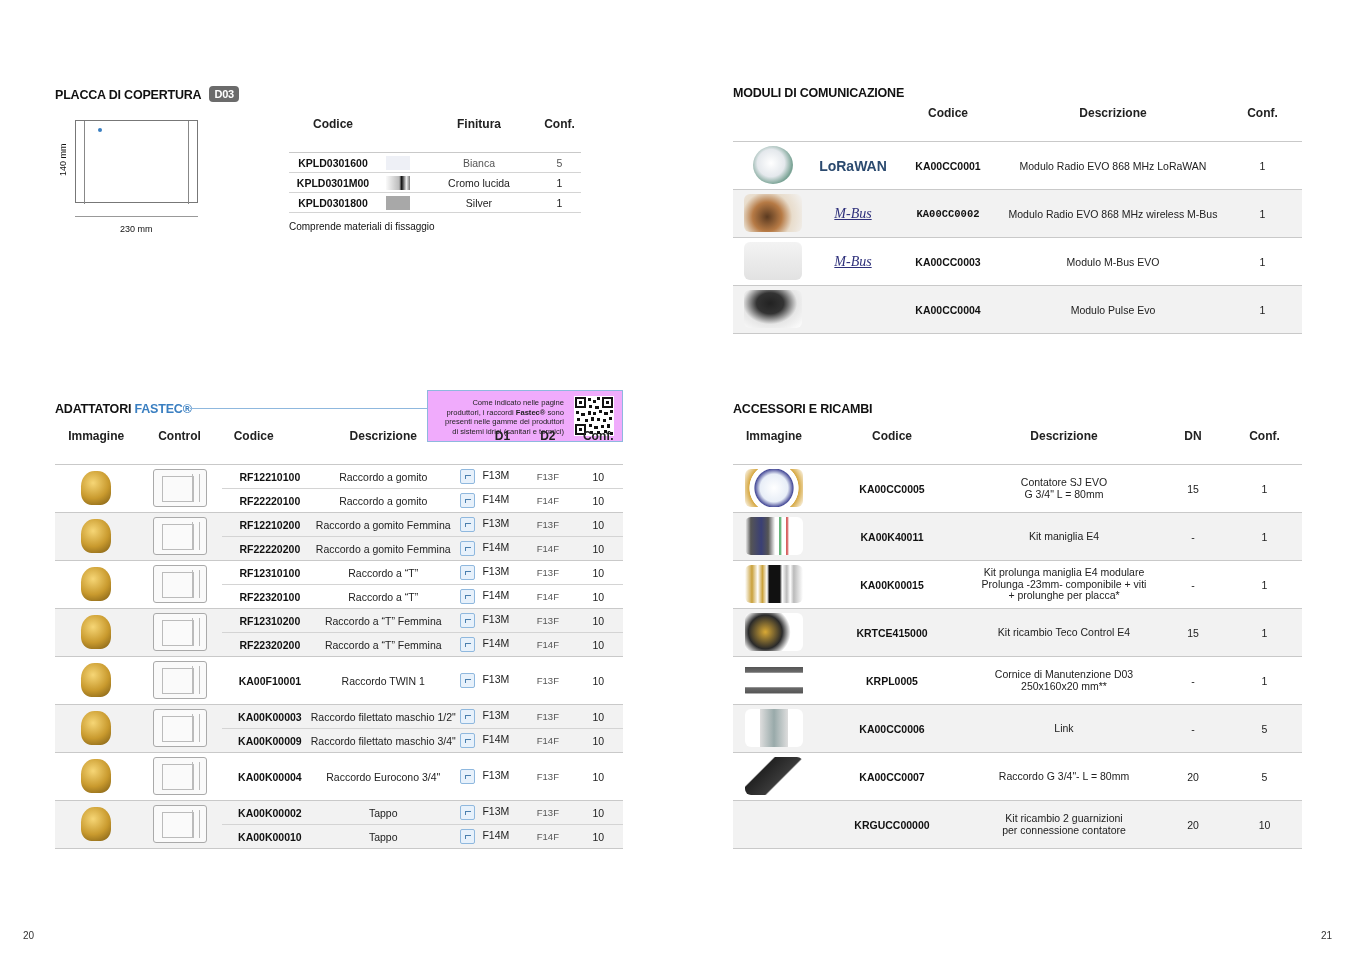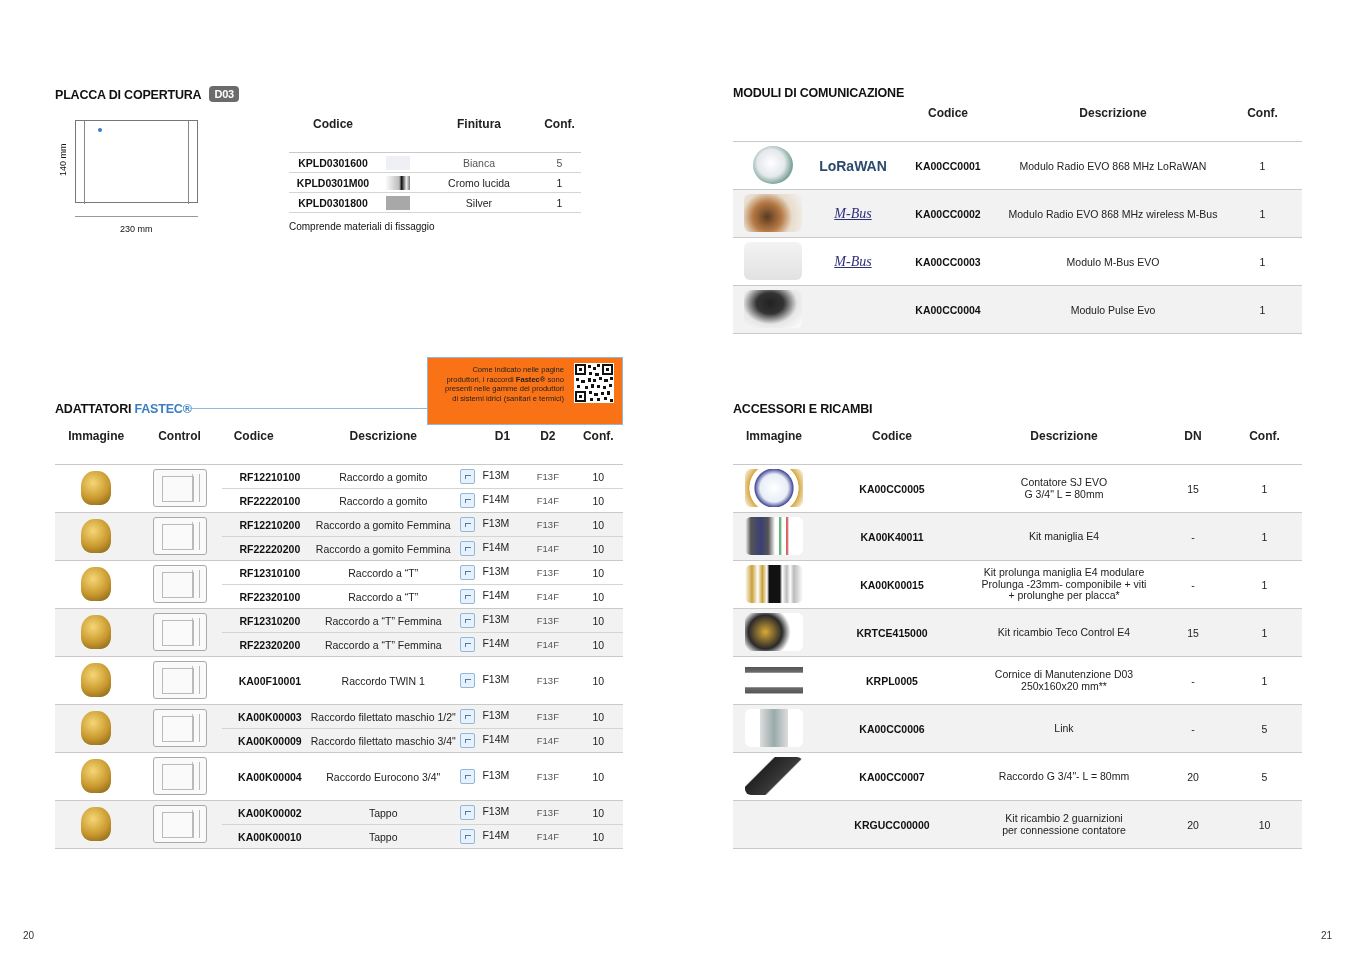--- a/index.html
+++ b/index.html
@@ -95,21 +95,21 @@
         <tr class="rowline" style="height: 48px;">
           <td><span class="prodimg" style="background: radial-gradient(circle at 45% 45%, rgb(255, 255, 255) 0%, rgb(228, 232, 236) 45%, rgb(122, 163, 149) 70%, rgb(217, 221, 224) 100%); width: 40px; border-radius: 50%;"></span></td>
           <td><span style="font-weight: bold; font-size: 14px; color: rgb(43, 74, 111);">LoRaWAN</span></td>
           <td class="code" style="text-align:center;">KA00CC0001</td>
           <td>Modulo Radio EVO 868 MHz LoRaWAN</td>
           <td>1</td>
         </tr>
         <tr class="rowline grey" style="height: 48px;">
           <td><span class="prodimg" style="background: radial-gradient(circle at 40% 60%, rgb(91, 58, 32) 0%, rgb(182, 122, 69) 35%, rgb(232, 220, 203) 60%, rgb(243, 243, 243) 100%);"></span></td>
           <td><span style="font-family: &quot;Liberation Serif&quot;, serif; font-style: italic; font-size: 14px; color: rgb(45, 47, 122); text-decoration: underline;">M-Bus</span></td>
-          <td class="code" style="text-align:center;">KA00CC0002</td>
+          <td class="code" style="text-align:center;font-family:Liberation Mono, monospace;">KA00CC0002</td>
           <td>Modulo Radio EVO 868 MHz wireless M-Bus</td>
           <td>1</td>
         </tr>
         <tr class="rowline" style="height: 48px;">
           <td><span class="prodimg" style="background: linear-gradient(rgb(243, 243, 243) 0%, rgb(226, 226, 226) 100%);"></span></td>
           <td><span style="font-family: &quot;Liberation Serif&quot;, serif; font-style: italic; font-size: 14px; color: rgb(45, 47, 122); text-decoration: underline;">M-Bus</span></td>
           <td class="code" style="text-align:center;">KA00CC0003</td>
           <td>Modulo M-Bus EVO</td>
           <td>1</td>
         </tr>
@@ -123,21 +123,21 @@
       </tbody>
   </table>
 </div>
 
 <div class="abs section-title" style="left:55px; top:402px;">
   <span>ADATTATORI</span>
   <span class="accent">FASTEC®</span>
 </div>
 <div class="abs" style="left:190px; top:408px; width:238px; height:1px; background:#8fb8de;"></div>
 
-<div class="abs" style="left:427px; top:357px; width:196px; height:68px; border:1px solid #8fb8de; background:#f97316;">
+<div class="abs" style="left:427px; top:390px; width:196px; height:52px; border:1px solid #8fb8de; background:#f0abfc;">
   <div class="abs" style="right:58px; top:7px; font-size:7.6px; line-height:9.6px; text-align:right; color:#222;">
     <div>Come indicato nelle pagine</div>
     <div><span>produttori, i raccordi </span><b>Fastec®</b><span> sono</span></div>
     <div>presenti nelle gamme dei produttori</div>
     <div>di sistemi idrici (sanitari e termici)</div>
   </div>
   <svg class="abs" style="right:8px; top:5px;" width="40" height="40" viewBox="0 0 40 40">
     <rect x="0" y="0" width="40" height="40" fill="#fff"></rect>
     <rect x="1" y="1" width="11" height="11" fill="#111"></rect>
       <rect x="3" y="3" width="7" height="7" fill="#fff"></rect>

